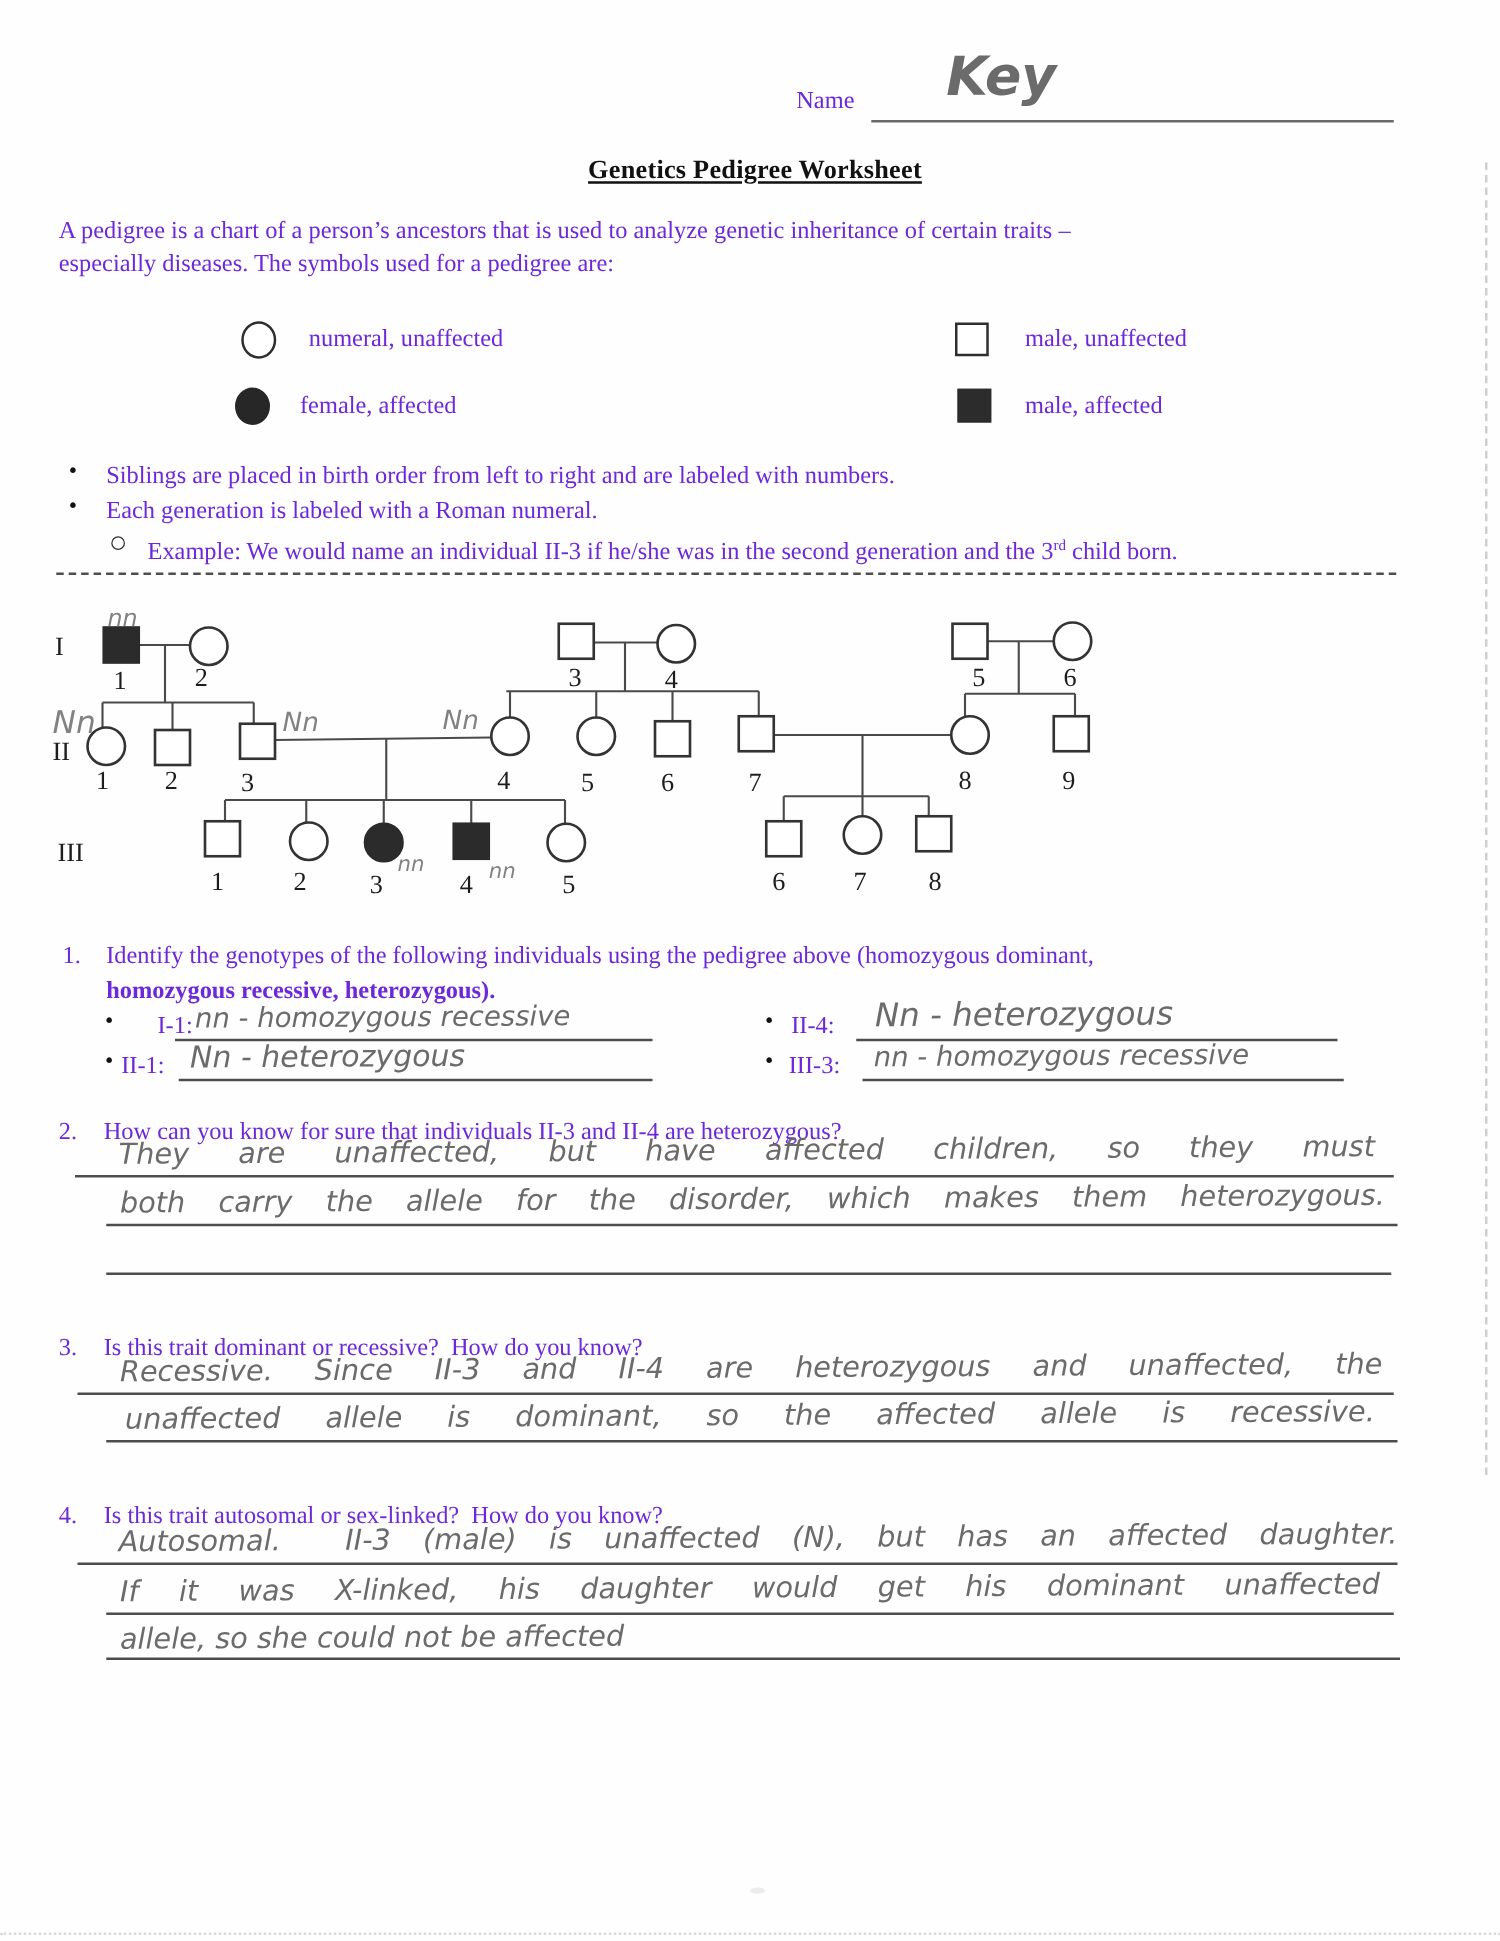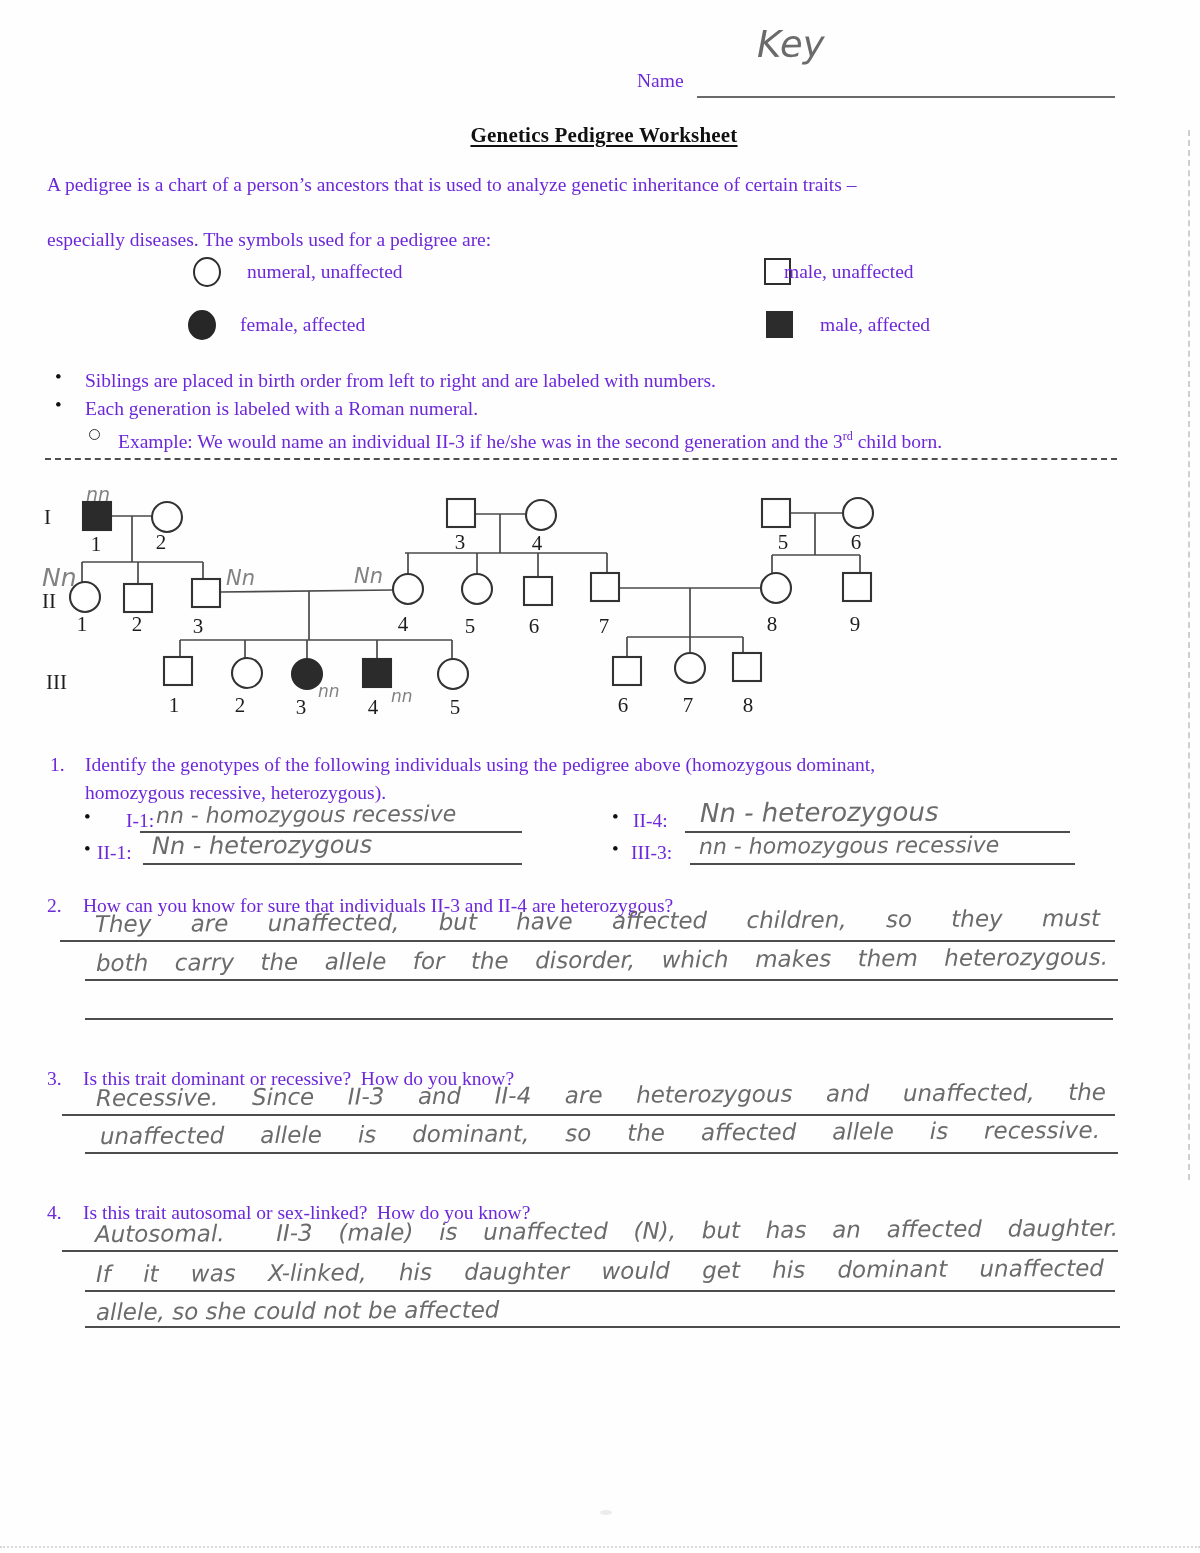--- a/index.html
+++ b/index.html
@@ -166,48 +166,48 @@
       <text x="86" y="501" class="hw-note" font-size="19">nn</text>
       <text x="42" y="586" class="hw-note" font-size="25">Nn</text>
       <text x="226" y="585" class="hw-note" font-size="21">Nn</text>
       <text x="354" y="583" class="hw-note" font-size="21">Nn</text>
       <text x="318" y="697" class="hw-note" font-size="17">nn</text>
       <text x="391" y="702" class="hw-note" font-size="17">nn</text>
     </svg>
 
   <div class="abs pline" style="left:637;left:637px;top:68px;">Name</div>
   <div class="abs uline-soft" style="left:697px;top:70px;width:418px;height:26px;"></div>
-  <div class="abs hw" style="left:757px;top:23px;font-size:37px;">Key</div>
+  <div class="abs hw" style="left:757px;top:37px;font-size:43px;font-weight:bold;">Key</div>
 
   <div class="abs title" style="left:4px;top:122px;width:1200px;text-align:center;">Genetics Pedigree Worksheet</div>
 
   <div class="abs pline" style="left:47px;top:172px;">A pedigree is a chart of a person’s ancestors that is used to analyze genetic inheritance of certain traits –</div>
-  <div class="abs pline" style="left:47px;top:199px;margin-top:28px;">especially diseases. The symbols used for a pedigree are:</div>
+  <div class="abs pline" style="left:47px;top:199px;">especially diseases. The symbols used for a pedigree are:</div>
 
   <div class="abs sym-circle" style="left:193px;top:257px;"></div>
   <div class="abs pline" style="left:247px;top:259px;">numeral, unaffected</div>
   <div class="abs sym-circle filled" style="left:188px;top:310px;"></div>
   <div class="abs pline" style="left:240px;top:312px;">female, affected</div>
   <div class="abs sym-square" style="left:764px;top:258px;"></div>
-  <div class="abs pline" style="left:784px;top:259px;">male, unaffected</div>
+  <div class="abs pline" style="left:820px;top:259px;">male, unaffected</div>
   <div class="abs sym-square filled" style="left:766px;top:311px;"></div>
   <div class="abs pline" style="left:820px;top:312px;">male, affected</div>
 
   <span class="abs bullet" style="left:55px;top:366px;"></span>
   <div class="abs pline" style="left:85px;top:368px;">Siblings are placed in birth order from left to right and are labeled with numbers.</div>
   <span class="abs bullet" style="left:55px;top:394px;"></span>
   <div class="abs pline" style="left:85px;top:396px;">Each generation is labeled with a Roman numeral.</div>
   <span class="abs obullet" style="left:89px;top:429px;"></span>
   <div class="abs pline" style="left:118px;top:423px;"><span>Example: We would name an individual II-3 if he/she was in the second generation and the 3</span><sup style="font-size:12px;">rd</sup><span> child born.</span></div>
 
   <div class="abs dashsep artifact" style="left:45px;top:458px;width:1072px;height:0;"></div>
 
   <div class="abs pline" style="left:50px;top:752px;">1.</div>
   <div class="abs pline" style="left:85px;top:752px;">Identify the genotypes of the following individuals using the pedigree above (homozygous dominant,</div>
-  <div class="abs pline" style="left:85px;top:780px;">homozygous recessive, heterozygous).</div>
+  <div class="abs pline" style="left:85px;top:780px;font-weight:bold;">homozygous recessive, heterozygous).</div>
 
   <span class="abs bullet" style="left:84px;top:806px;"></span>
   <div class="abs pline" style="left:98px;top:808px;margin-left:28px;">I-1:</div>
   <div class="abs uline" style="left:140px;top:806px;width:382px;height:25px;"></div>
   <div class="abs hw" style="left:156px;top:803px;font-size:22px;">nn - homozygous recessive</div>
 
   <span class="abs bullet" style="left:84px;top:838px;"></span>
   <div class="abs pline" style="left:97px;top:840px;text-align:right;">II-1:</div>
   <div class="abs uline" style="left:143px;top:838px;width:379px;height:25px;"></div>
   <div class="abs hw" style="left:152px;top:832px;font-size:24px;">Nn - heterozygous</div>

